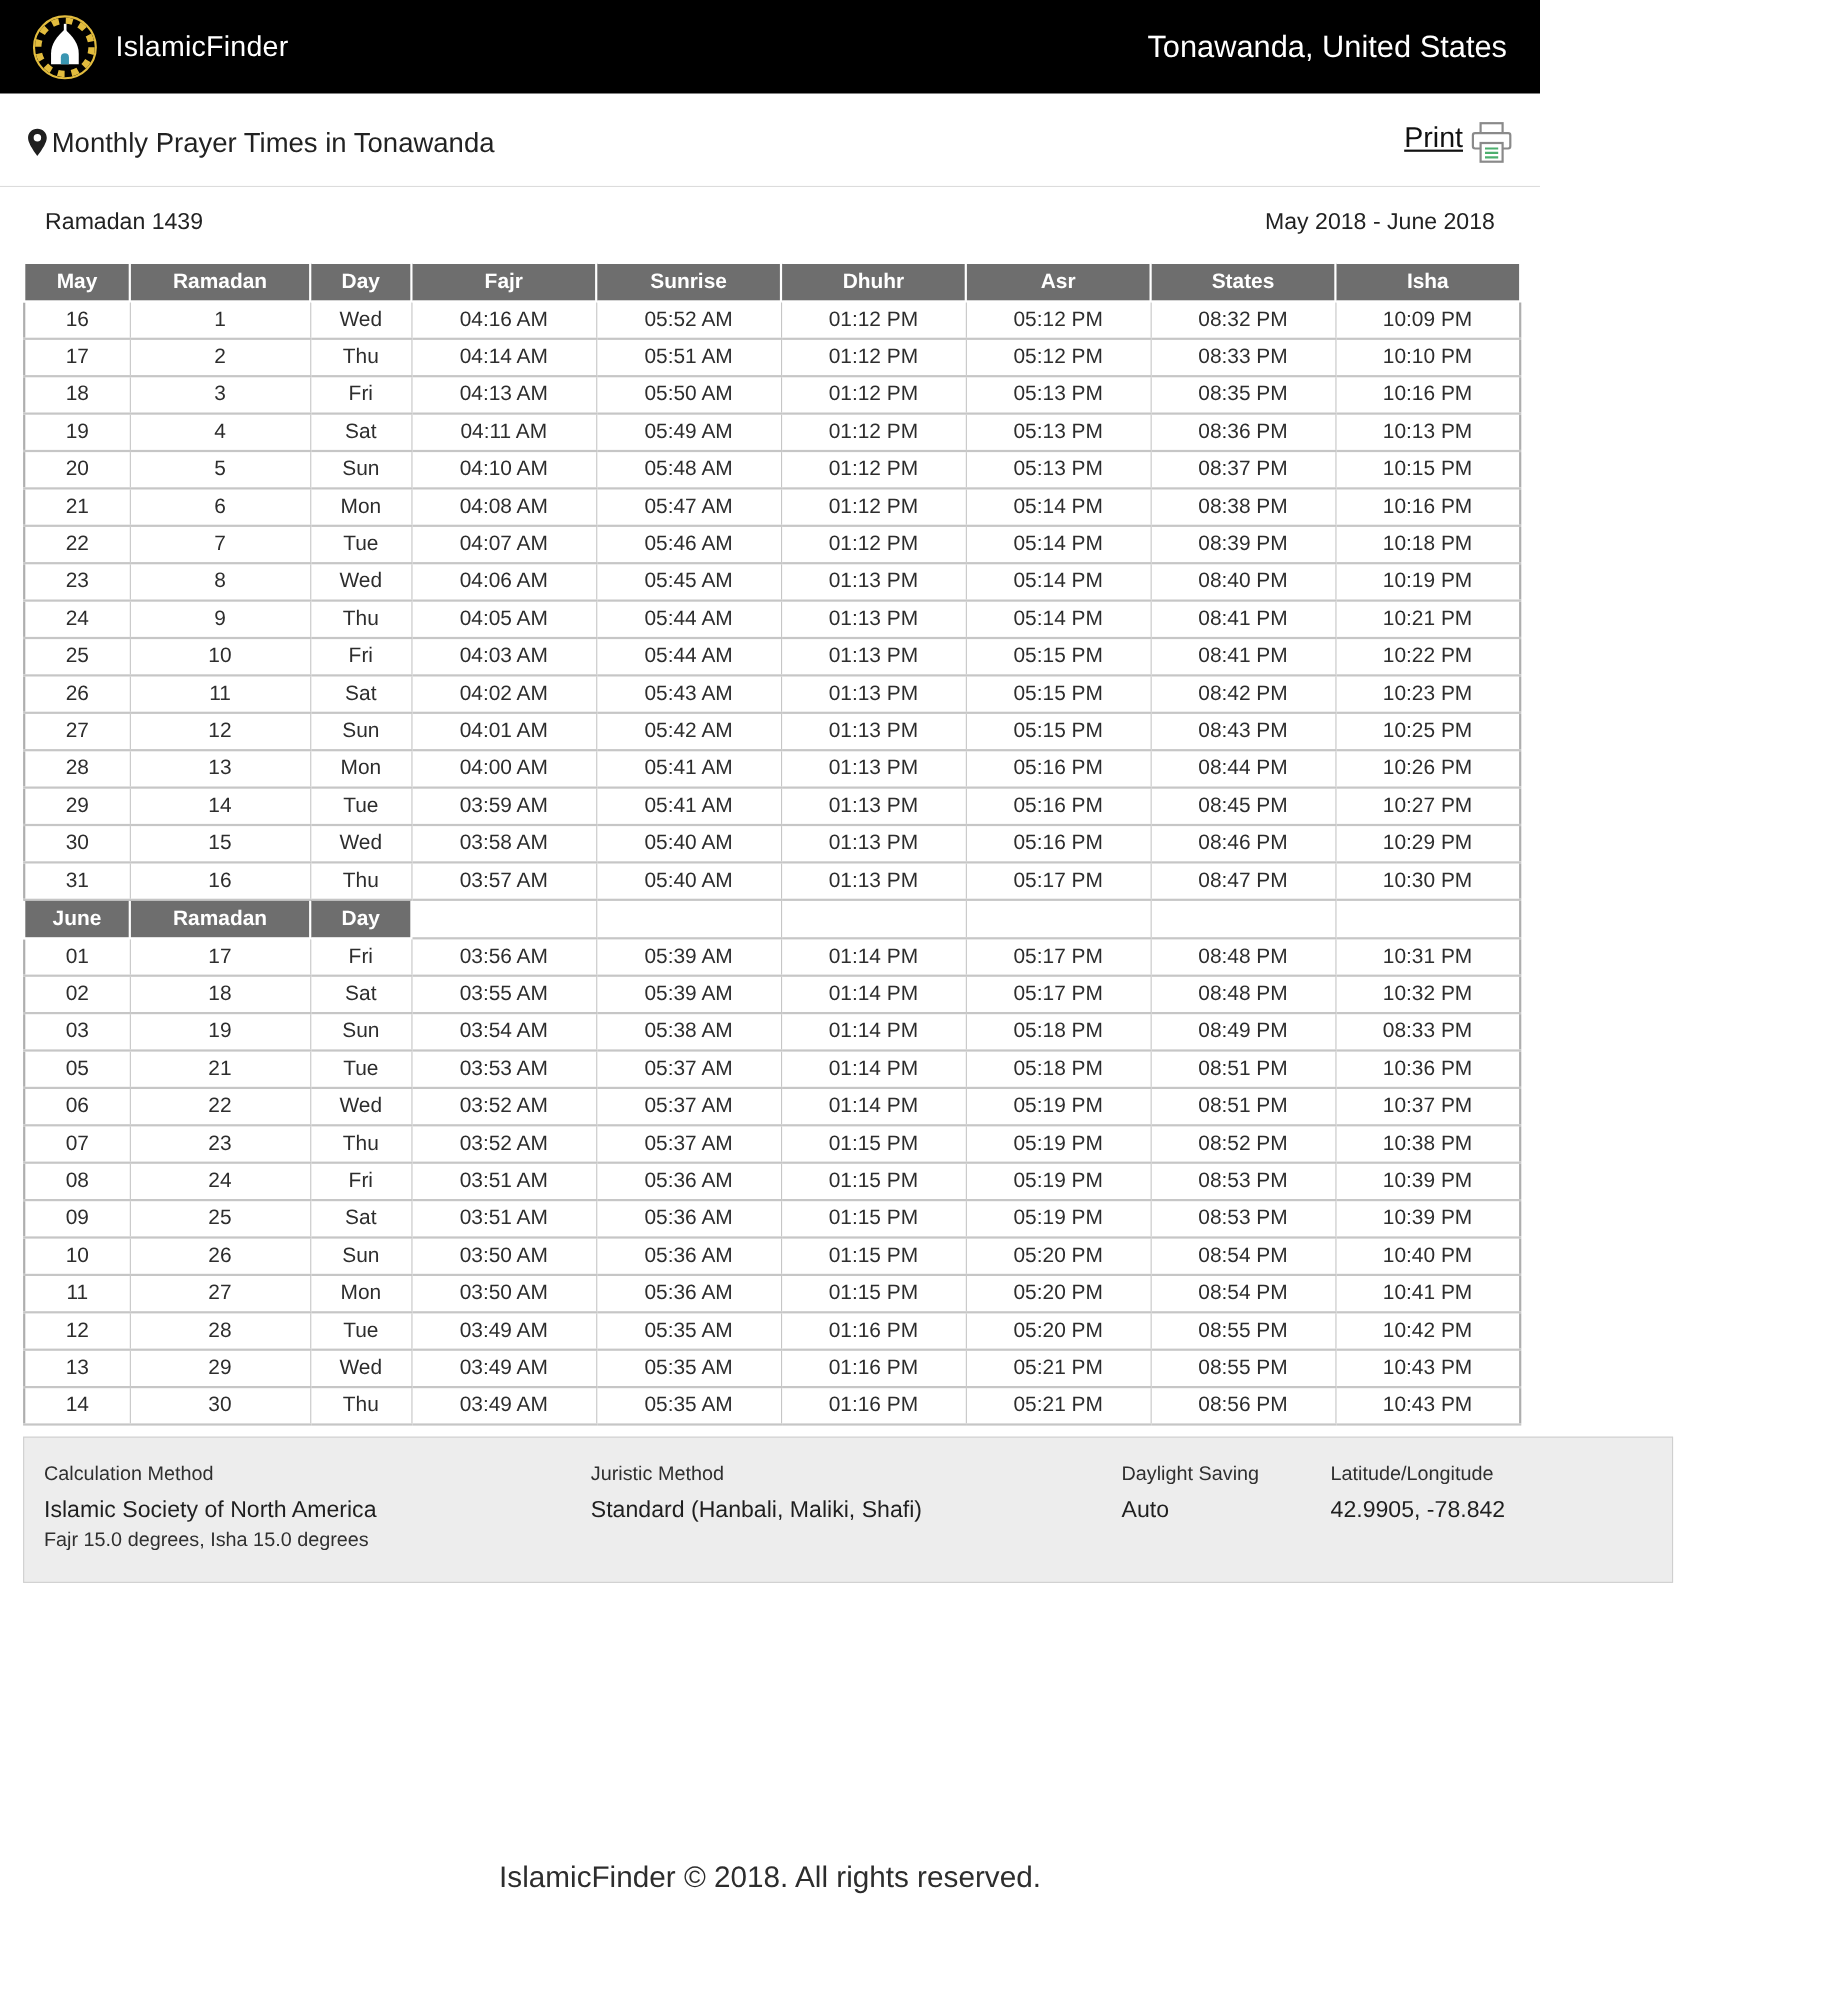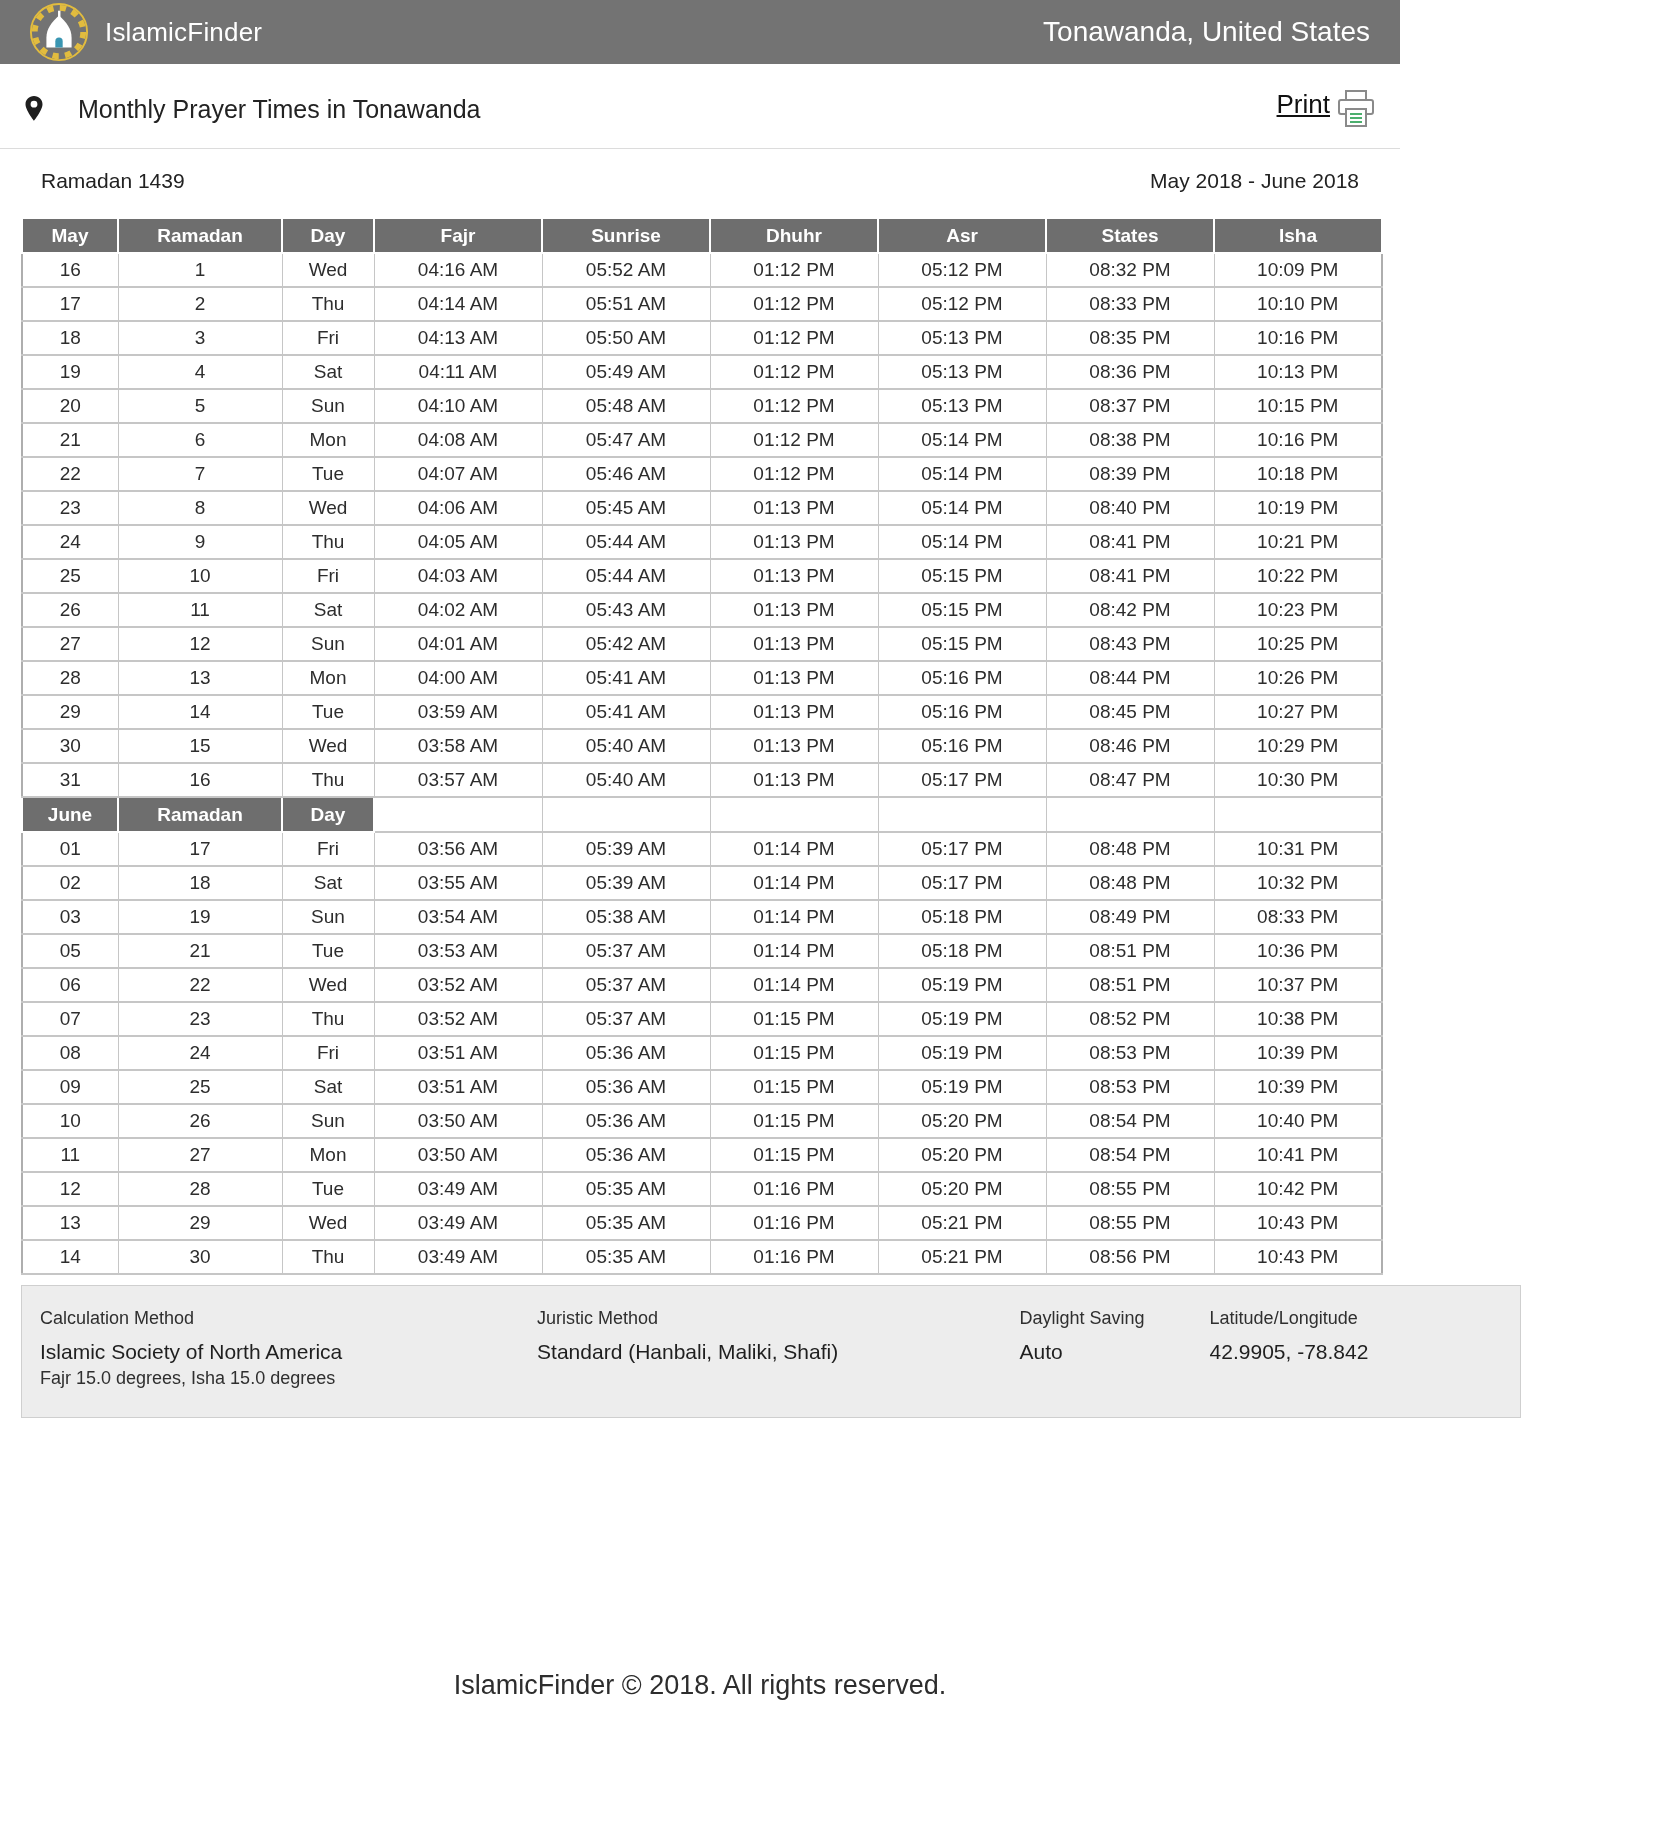--- a/index.html
+++ b/index.html
@@ -5,34 +5,34 @@
   html,body { margin:0; padding:0; }
   body {
     width:1665px; height:1823px; overflow:hidden;
     background:#ffffff; color:#2d2d2d;
     font-family:"Liberation Sans", sans-serif;
   }
   .page { width:1400px; }
 
   
   .topbar {
-    height:64px; background:#737373;
+    height:85px; background:#000000;
     display:flex; align-items:center; justify-content:space-between;
     padding:0 30px 0 28px; box-sizing:border-box;
   }
   .brand { display:flex; align-items:center; gap:15px; cursor:pointer; }
   .brand-name { color:#fff; font-size:26px; letter-spacing:0.2px; }
   .location { color:#fff; font-size:28px; }
 
   
   .title-row {
     display:flex; justify-content:space-between; align-items:center;
     padding:0 24px; margin-top:22px; height:46px;
   }
-  .page-title-wrap { display:flex; align-items:center; gap:34px; }
+  .page-title-wrap { display:flex; align-items:center; gap:3px; }
   .page-title { font-size:25px; color:#222; }
   .print-wrap { display:flex; align-items:flex-start; gap:6px; cursor:pointer; }
   .print-label { font-size:26px; color:#111; text-decoration:underline; }
 
   .divider { border:none; border-top:1px solid #dcdcdc; margin:16px 0 0 0; }
 
   .subheader {
     display:flex; justify-content:space-between;
     padding:0 41px; margin-top:20px; font-size:21px; color:#222;
   }

